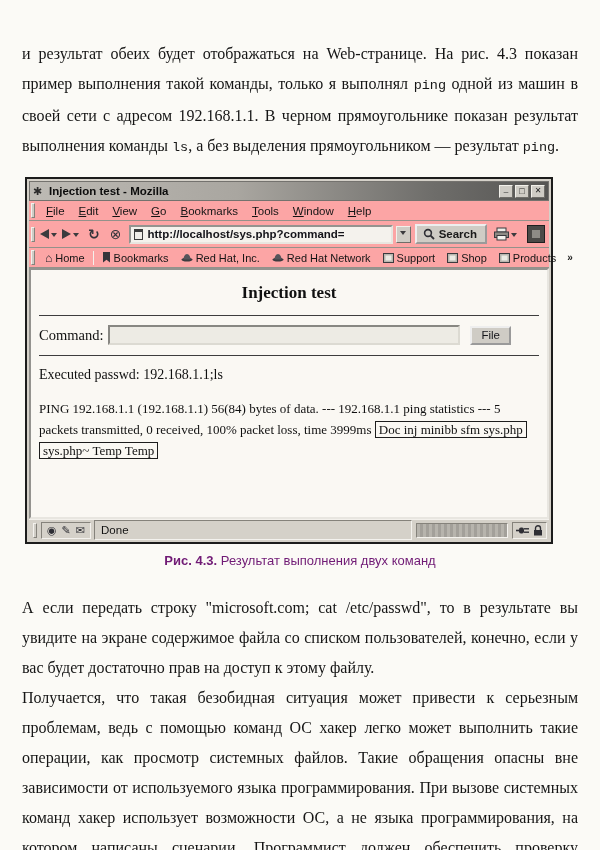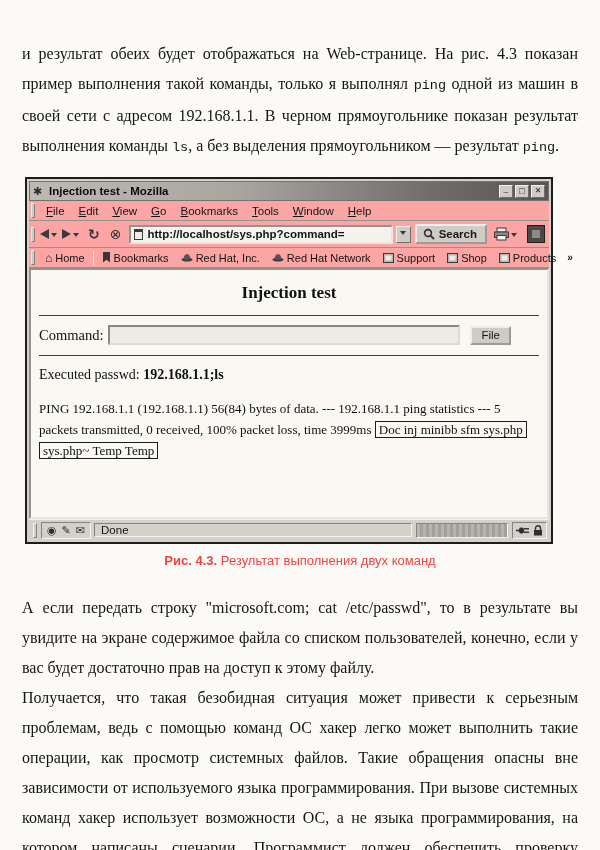--- a/index.html
+++ b/index.html
@@ -107,55 +107,55 @@
   .command-label { font-size:14.5px; margin-right:5px; }
   .command-input {
     width:352px; height:20px; background:#edebe4; border:2px inset #dcdad2; margin-right:10px;
     font-family:"Liberation Serif",serif; font-size:13px; padding:0 3px;
   }
   .find-btn {
     height:19px; padding:0 9px; background:#cfccc5; border:2px outset #eee;
     font-family:"Liberation Sans",sans-serif; font-size:11.5px; color:#15151a; cursor:default;
   }
   .executed-line { font-size:14px; margin-top:11px; }
-  .executed-line b { font-weight:bold; }
+  .executed-line b { font-weight:normal; }
   .ping-block { font-size:13px; line-height:21px; margin-top:15px; text-align:left; }
   .boxed {
     border:1.5px solid #1d1d1d; padding:0 3px;
     -webkit-box-decoration-break:clone; box-decoration-break:clone;
   }
   
   .statusbar {
     height:21px; flex:0 0 21px; display:flex; align-items:center;
     background:#d5d1c9; border-top:1px solid #f3f1ec; padding:1px 2px; font-size:11px;
   }
   .component-box {
     display:flex; align-items:center; gap:5px; height:17px; padding:0 5px;
     border:1px solid; border-color:#85827b #f4f2ee #f4f2ee #85827b; margin-right:3px;
   }
   .comp-glyph { font-size:11px; line-height:11px; color:#2e2e34; font-family:"DejaVu Sans",sans-serif; }
   .g-nav::before { content:"◉"; }
   .g-mail::before { content:"✉"; }
   .g-comp::before { content:"✎"; }
   .status-field {
-    flex:1; height:14px; display:flex; align-items:center; padding:0 6px;
+    flex:1; height:20px; display:flex; align-items:center; padding:0 6px;
     border:1px solid; border-color:#85827b #f4f2ee #f4f2ee #85827b; color:#121212;
     font-size:11.5px;
   }
   .progress {
     width:92px; height:15px; margin:0 4px;
     border:1px solid; border-color:#85827b #f4f2ee #f4f2ee #85827b;
     background:repeating-linear-gradient(90deg,#b7b4ad 0 3px,#a3a09a 3px 6px);
   }
   .status-icons { display:flex; align-items:center; gap:3px; height:17px; padding:0 3px;
     border:1px solid; border-color:#85827b #f4f2ee #f4f2ee #85827b; }
   
   .fig-caption {
     text-align:center; font-family:"Liberation Sans",sans-serif; font-size:13px;
-    margin-top:9px; color:#ef4444;
+    margin-top:9px; color:#701a75;
   }
   .fig-caption b { font-weight:bold; }
   .p-after-fig { margin-top:25px; }
   .gap-p { margin-top:0; }
 </style>
 </head>
 <body>
 
 <div class="page">
 

